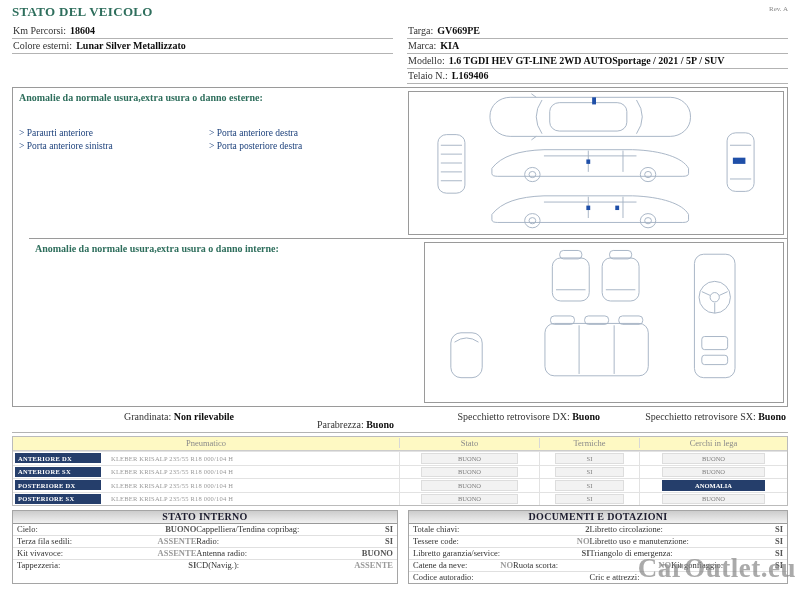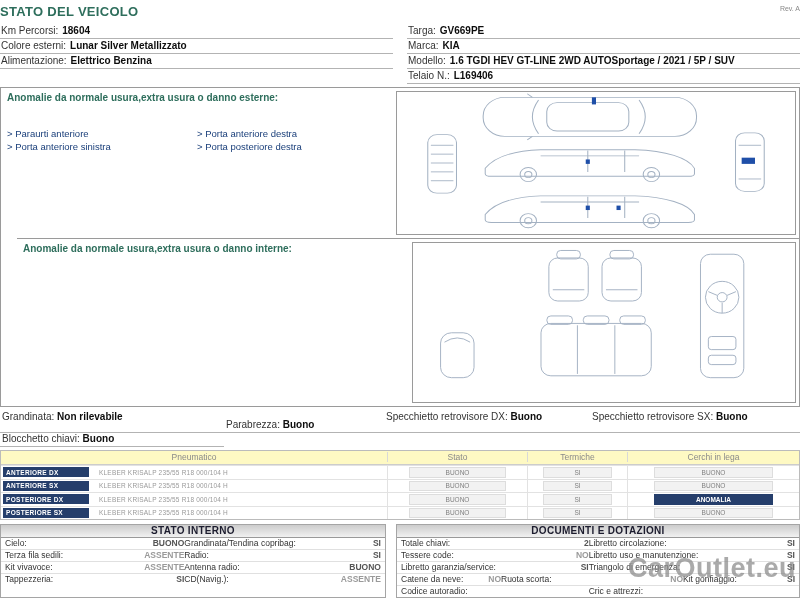--- a/index.html
+++ b/index.html
@@ -2,21 +2,21 @@
 <html style="--teal: #2e6e5c; --navy: #253e6b; --marker-blue: #1f4fa8; --line-art: #a3b1c2;"><head>
 <meta charset="utf-8">
 <style>
   :root{
     --teal:#2e6e5c; --navy:#253e6b; --marker-blue:#1f4fa8; --line-art:#a3b1c2;
   }
   *{box-sizing:border-box; margin:0; padding:0;}
   html,body{background:#e8e8e8;}
   .page{
     width:800px; height:600px; background:#fff; position:relative; overflow:hidden;
-    font-family:Liberation Sans, sans-serif; color:#222; padding:4px 0 0;
+    font-family:Liberation Serif, serif; color:#222; padding:4px 12px 0;
   }
   
   .doc-header{display:flex; justify-content:space-between; align-items:flex-start; height:17px;}
   .doc-title{color:var(--teal); font-weight:bold; font-size:13px; letter-spacing:.3px;}
   .rev{font-size:7px; color:#888; padding-top:1px;}
   
   .info-wrap{display:flex; gap:14px; margin-top:3px;}
   .info-col{flex:1;}
   .info-row{display:flex; flex-wrap:wrap; gap:4px; border-bottom:1px solid #b3b3b3; padding:1px 2px 1px 1px; font-size:10px; line-height:12px; min-height:13px;}
   .info-row .lbl{color:#333; white-space:nowrap;}
@@ -29,21 +29,21 @@
   .sec-int{height:168px;margin-left:16px;}
   .section-text{width:392px; padding:4px 6px;}
   .section-title{color:var(--teal); font-weight:bold; font-size:10px; line-height:12px;}
   .anomaly-cols{display:flex; margin-top:23px;}
   .anomaly-col{width:50%;}
   .anomaly-item{color:#1a3f7a; font-size:9.5px; line-height:13px;}
   .diagram-box{flex:1; border:1px solid #9a9a9a; margin:3px; background:#fff;}
   .diagram-box svg{display:block; width:100%; height:100%;}
   
   .summary{margin-top:4px; font-size:10px;}
-  .summary-row{display:flex; line-height:12px;}
+  .summary-row{display:flex; line-height:12px;text-align:right;}
   .sum-cell{border-bottom:1px solid #b3b3b3; padding:0 2px 1px; white-space:nowrap;}
   .sum-cell .lbl{color:#333;}
   .sum-cell .val{font-weight:bold; color:#0d0d0d;}
   .w1{width:224px;} .w2{width:160px;margin-top:8px;} .w3{width:206px;} .w4{flex:1;}
   
   .tire-table{margin-top:3px; border:1px solid #bbb;}
   .tire-head{display:grid; grid-template-columns:386px 140px 100px 1fr; background:#fef9c3; color:#8a8a8a; font-size:8.5px; text-align:center; padding:1px 0 2px; border-bottom:1px solid #ccc;}
   .tire-head .th{border-left:1px solid #d8d8d8;}
   .tire-head .th:first-child{border-left:none;}
   .tire-row{display:grid; grid-template-columns:90px 296px 140px 100px 1fr; border-top:1px solid #e2e2e2; align-items:center;}
@@ -80,24 +80,20 @@
   <div class="info-wrap">
     <div class="info-col">
       <div class="info-row">
         <span class="lbl">Km Percorsi:</span>
         <span class="val">18604</span>
       </div>
       <div class="info-row">
         <span class="lbl">Colore esterni:</span>
         <span class="val">Lunar Silver Metallizzato</span>
       </div>
-      <div class="info-row">
-        <span class="lbl">Alimentazione:</span>
-        <span class="val">Elettrico Benzina</span>
-      </div>
     </div>
     <div class="info-col">
       <div class="info-row">
         <span class="lbl">Targa:</span>
         <span class="val">GV669PE</span>
       </div>
       <div class="info-row">
         <span class="lbl">Marca:</span>
         <span class="val">KIA</span>
       </div>
@@ -241,26 +237,20 @@
       </div>
       <div class="sum-cell w3">
         <span class="lbl">Specchietto retrovisore DX:</span>
         <span class="val">Buono</span>
       </div>
       <div class="sum-cell w4">
         <span class="lbl">Specchietto retrovisore SX:</span>
         <span class="val">Buono</span>
       </div>
     </div>
-    <div class="summary-row">
-      <div class="sum-cell w1">
-        <span class="lbl">Blocchetto chiavi:</span>
-        <span class="val">Buono</span>
-      </div>
-    </div>
   </div>
 
   <div class="tire-table">
     <div class="tire-head">
       <div class="th">Pneumatico</div>
       <div class="th">Stato</div>
       <div class="th">Termiche</div>
       <div class="th">Cerchi in lega</div>
     </div>
     <div class="tire-row">
@@ -325,21 +315,21 @@
     </div>
   </div>
 
   <div class="bottom-tables">
 
     <div class="btable bt-left">
       <div class="bhead">STATO INTERNO</div>
       <div class="brow">
         <span class="bl">Cielo:</span>
         <span class="bv">BUONO</span>
-        <span class="bl">Grandinata/Tendina copribag:</span>
+        <span class="bl">Cappelliera/Tendina copribag:</span>
         <span class="bv">SI</span>
       </div>
       <div class="brow">
         <span class="bl">Terza fila sedili:</span>
         <span class="bv muted">ASSENTE</span>
         <span class="bl">Radio:</span>
         <span class="bv">SI</span>
       </div>
       <div class="brow">
         <span class="bl">Kit vivavoce:</span>

